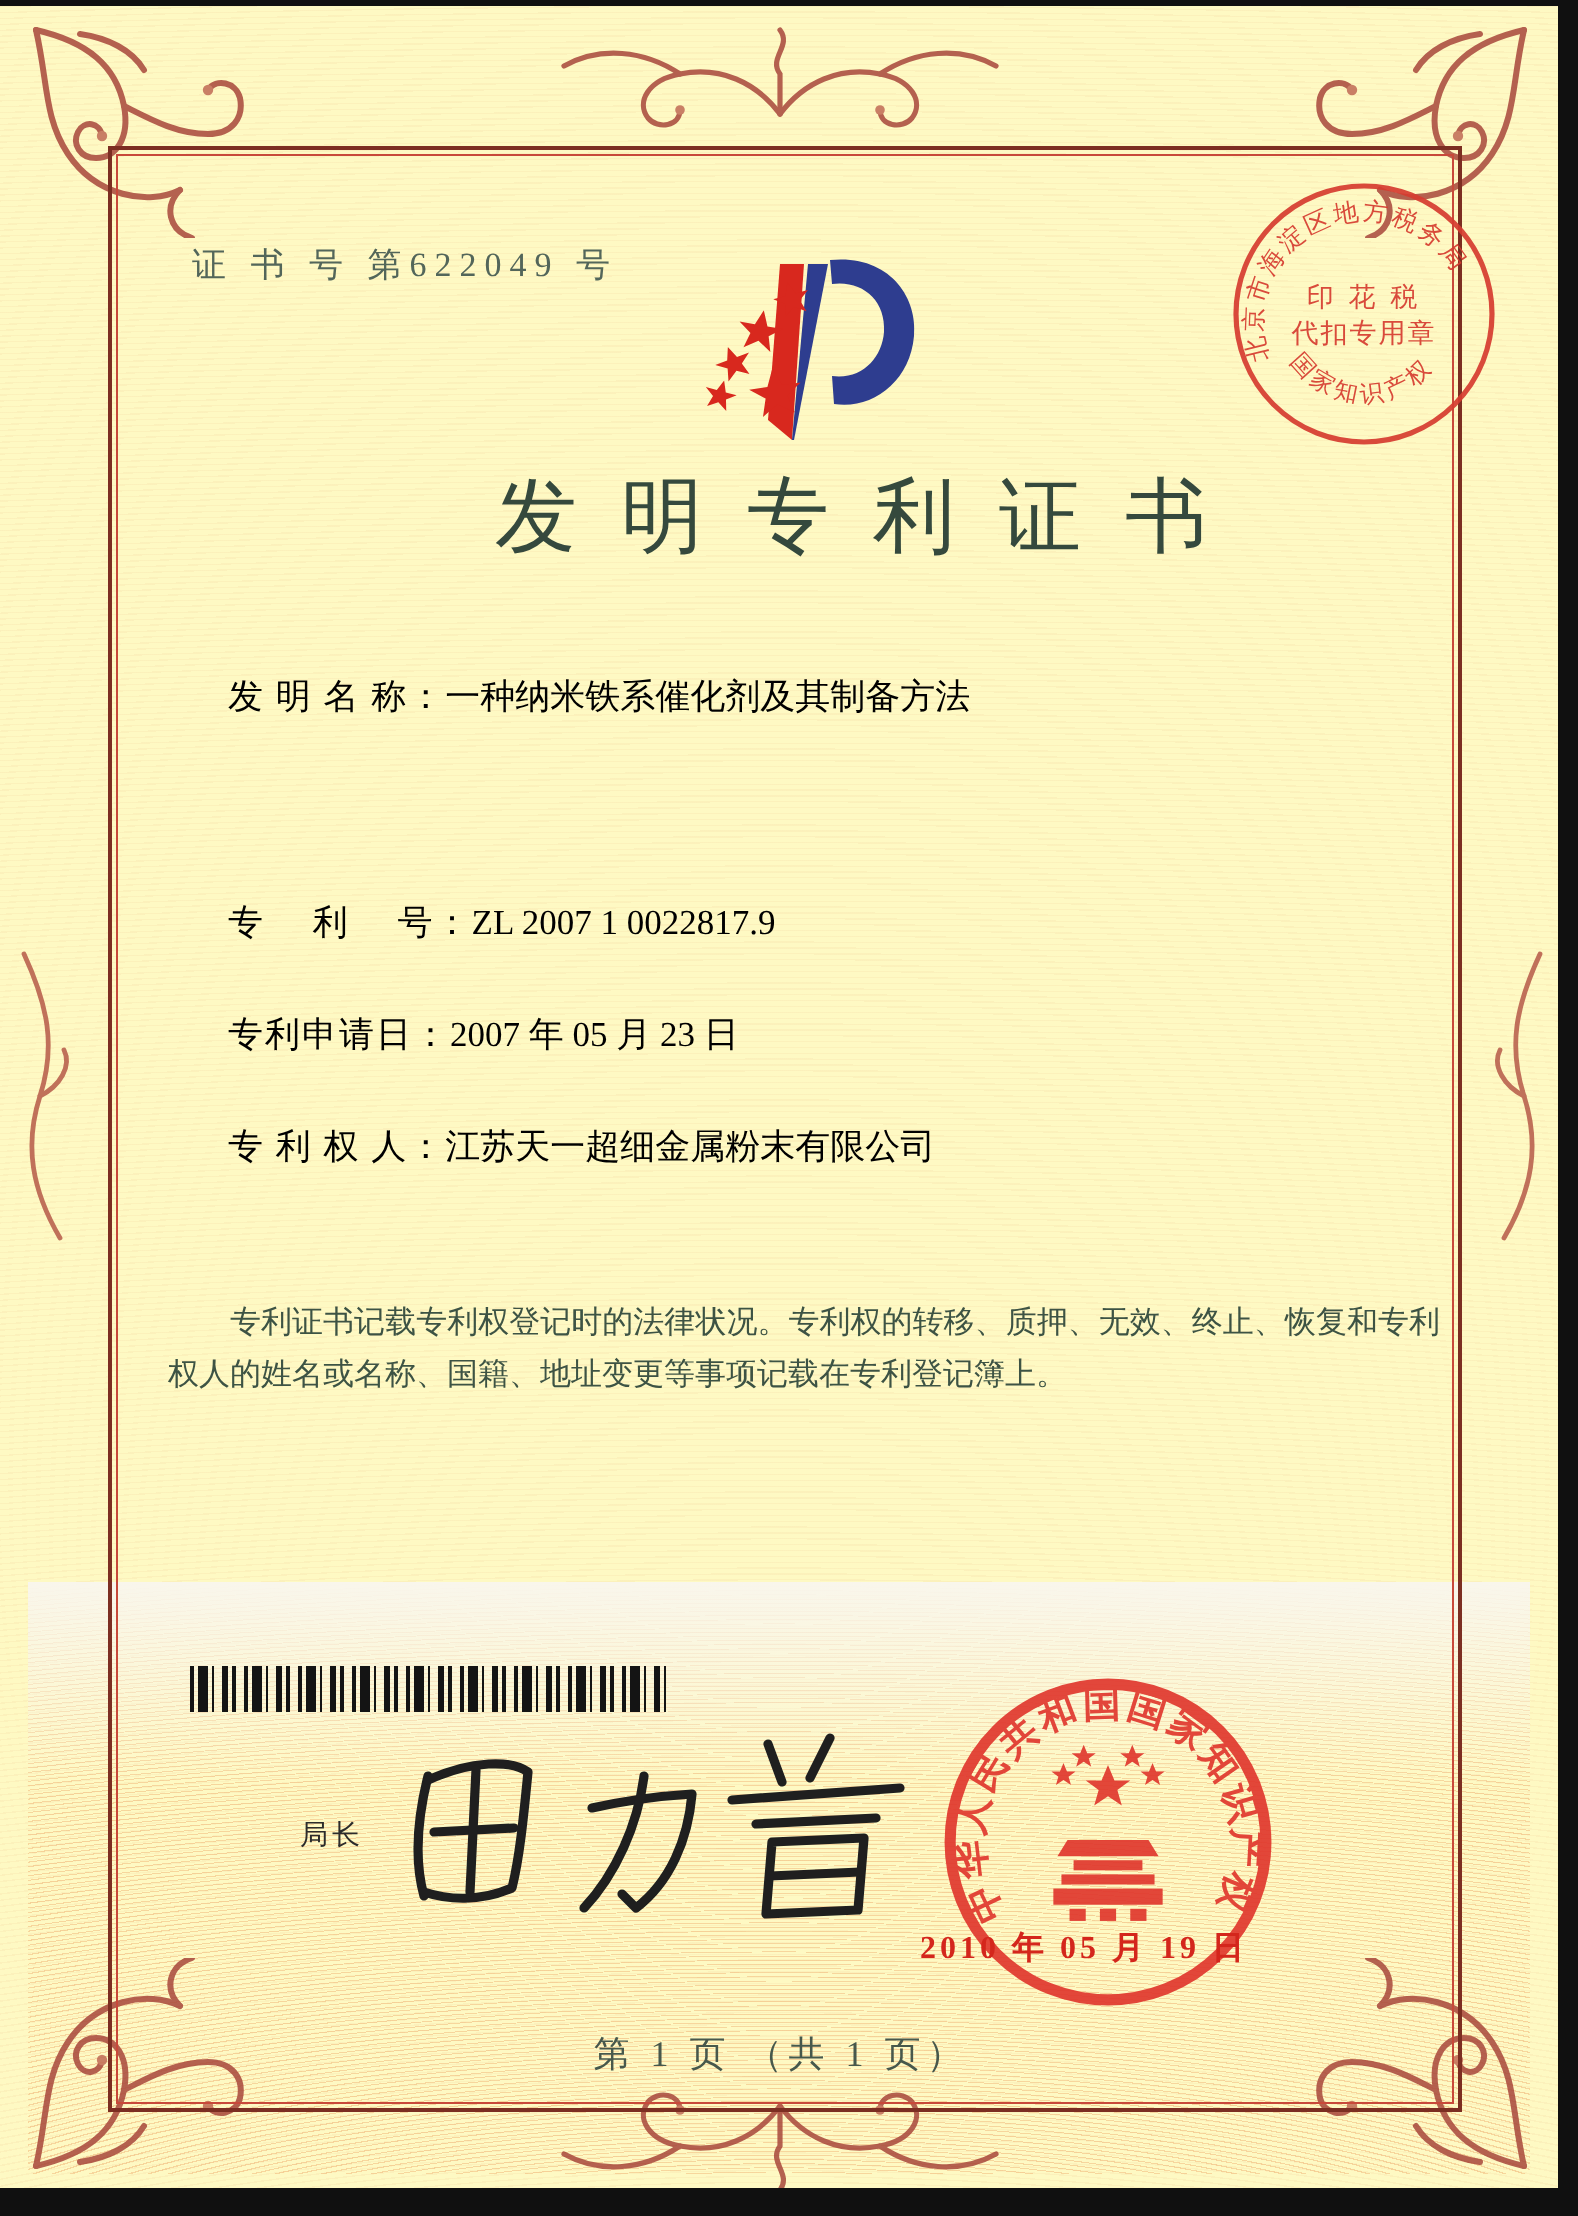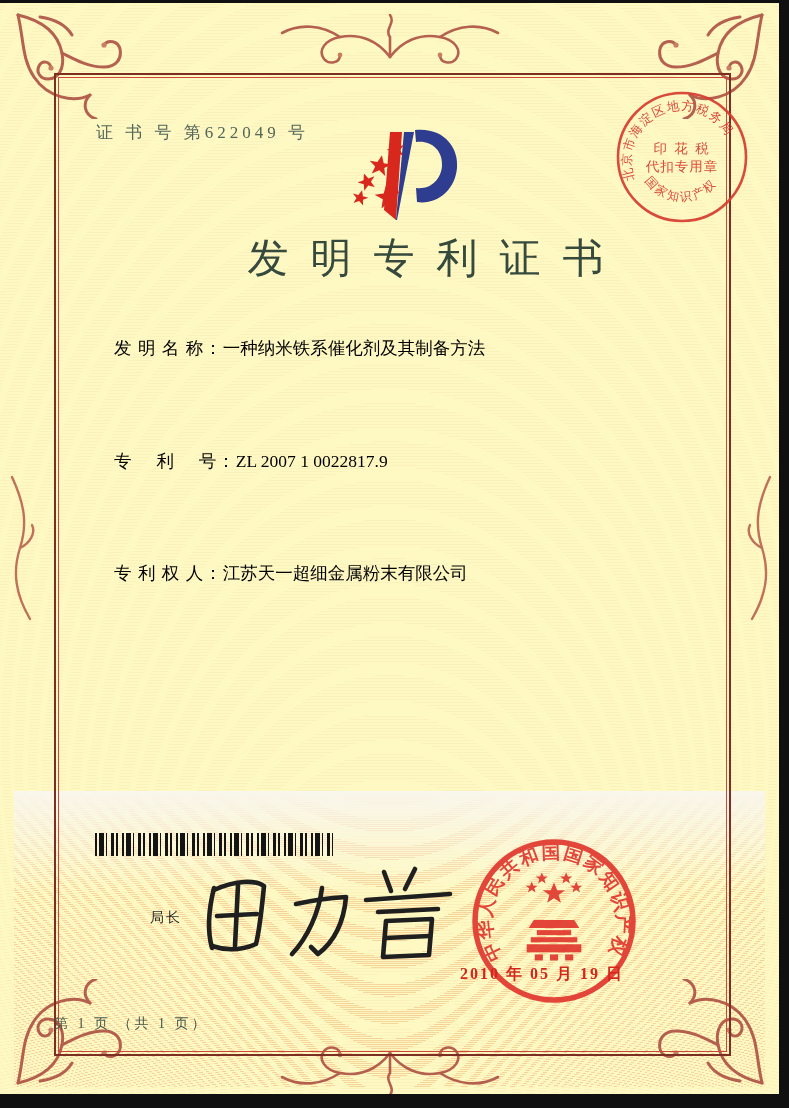--- a/index.html
+++ b/index.html
@@ -54,21 +54,21 @@
       #141414 16px 19px, transparent 19px 21px,
       #141414 21px 23px, transparent 23px 27px);
   }
   .signer-title{left:150px;top:906px;font-size:14px;color:#2c2c2c;letter-spacing:2px;}
   .signature-box{position:absolute;left:196px;top:855px;width:268px;height:118px;}
   .seal-box{position:absolute;left:470px;top:834px;width:168px;height:168px;opacity:.9;}
   .seal-date{
     left:460px;top:961px;font-size:16px;color:#d4261c;letter-spacing:2px;
     font-weight:bold;z-index:6;
   }
-  .footer{left:54px;top:1012px;width:673px;font-size:14px;
+  .footer{left:54px;top:1012px;width:673px;text-align:center;font-size:18px;
     color:#47584c;letter-spacing:3px;}
   .tax-stamp-box{position:absolute;left:614px;top:86px;width:136px;height:136px;opacity:.92;z-index:5;}
   
   .orn{position:absolute;pointer-events:none;opacity:.85;}
   .orn svg{display:block;}
   .o-tl{left:10px;top:4px;}
   .o-tr{left:658px;top:4px;transform:scaleX(-1);}
   .o-bl{left:10px;top:976px;transform:scaleY(-1);}
   .o-br{left:658px;top:976px;transform:scale(-1,-1);}
   .o-top{left:278px;top:8px;}
@@ -184,25 +184,29 @@
   </div>
 
   <div class="txt title">发明专利证书</div>
 
   <div class="field-row" style="top:333px">
     <span class="lbl">发 明 名 称：</span><span class="val">一种纳米铁系催化剂及其制备方法</span>
   </div>
   <div class="field-row" style="top:446px">
     <span class="lbl">专　 利 　号：</span><span class="val">ZL 2007 1 0022817.9</span>
   </div>
+  <div class="field-row" style="top:502px">
+    <span class="lbl">专利申请日：</span><span class="val">2007 年 05 月 23 日</span>
+  </div>
   <div class="field-row" style="top:558px">
     <span class="lbl">专 利 权 人：</span><span class="val">江苏天一超细金属粉末有限公司</span>
   </div>
 
   <div class="paras">
+    <p>专利证书记载专利权登记时的法律状况。专利权的转移、质押、无效、终止、恢复和专利权人的姓名或名称、国籍、地址变更等事项记载在专利登记簿上。</p>
   </div>
 
   <div class="barcode"></div>
 
   <div class="txt signer-title">局长</div>
   <div class="signature-box" title="">
     <svg width="268" height="118" viewBox="0 0 268 118">
       <g fill="none" stroke="#1f1f1f" stroke-width="4.6" stroke-linecap="round" stroke-linejoin="round">
         <path d="M18,30 C13,50 11,72 16,90"></path>
         <path d="M18,32 C40,22 60,22 68,28 C66,48 64,70 60,86 C44,93 28,92 16,88"></path>

